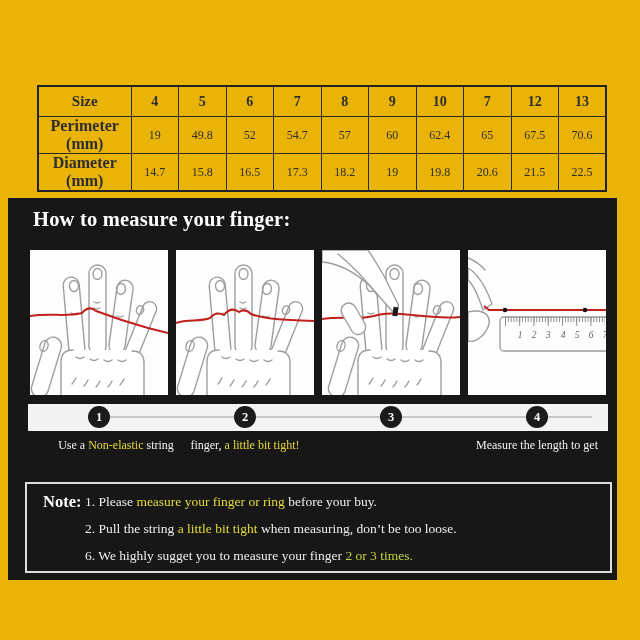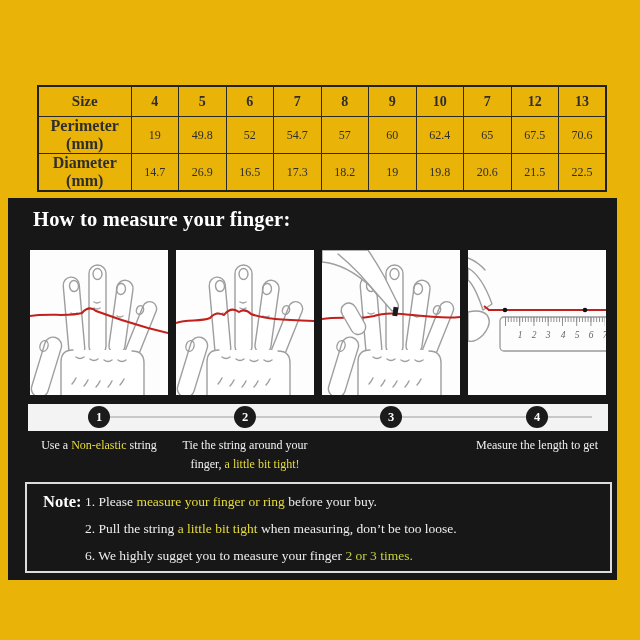--- a/index.html
+++ b/index.html
@@ -29,21 +29,21 @@
   .step-bar{position:absolute;left:20px;top:206px;width:580px;height:27px;background:#f3f3f3;}
   .bar-line{position:absolute;left:71px;top:12px;width:493px;height:2px;background:#c8c8c8;}
   .circle{position:absolute;top:2px;width:22px;height:22px;border-radius:50%;background:#1b1b1b;
           color:#fff;font-size:12.5px;font-weight:bold;display:flex;align-items:center;
           justify-content:center;}
   .c1{left:60px}.c2{left:206px}.c3{left:352px}.c4{left:498px}
 
   
   .caption{position:absolute;top:238px;width:160px;text-align:center;color:#f2f2f2;
            font-size:12px;line-height:19px;}
-  .cap1{left:11px}.cap2{left:157px}.cap3{left:303px}.cap4{left:449px}
+  .cap1{left:28px}.cap2{left:157px}.cap3{left:303px}.cap4{left:449px}
   .hl{color:#e6dc3c;}
   .hl-green{color:#c6d23b;}
 
   
   .note-box{position:absolute;left:17px;top:284px;width:583px;height:87px;
             border:2px solid #dcdcdc;background:#171717;}
   .note-label{position:absolute;left:16px;top:8px;font-size:16.5px;font-weight:bold;color:#ffffff;}
   .note-line{position:absolute;left:58px;color:#ededed;font-size:13.5px;white-space:nowrap;}
   .nl1{top:10px}.nl2{top:37px}.nl3{top:64px}
 
@@ -114,21 +114,21 @@
       <td>57</td>
       <td>60</td>
       <td>62.4</td>
       <td>65</td>
       <td>67.5</td>
       <td>70.6</td>
     </tr>
     <tr>
       <td class="rowhead">Diameter (mm)</td>
       <td>14.7</td>
-      <td>26.9</td>
+      <td>15.8</td>
       <td>16.5</td>
       <td>17.3</td>
       <td>18.2</td>
       <td>19</td>
       <td>19.8</td>
       <td>20.6</td>
       <td>21.5</td>
       <td>22.5</td>
     </tr>
   </tbody>
@@ -197,21 +197,20 @@
       <div class="circle c2">2</div>
       <div class="circle c3">3</div>
       <div class="circle c4">4</div>
     </div>
 
     <div class="caption cap1">
       <div><span>Use a </span><span class="hl">Non-elastic</span><span> string</span></div>
       <div><span></span><span class="hl"></span><span></span></div>
     </div>
     <div class="caption cap2">
-      <div><span>Tie the string around your</span><span class="hl"></span><span></span></div>
       <div><span>finger, </span><span class="hl">a little bit tight!</span><span></span></div>
     </div>
     <div class="caption cap4">
       <div><span>Measure the length to get</span><span class="hl"></span><span></span></div>
     </div>
 
     <div class="note-box">
       <span class="note-label">Note:</span>
       <div class="note-line nl1">
         <span>1. Please </span><span class="hl">measure your finger or ring</span><span> before your buy.</span>

